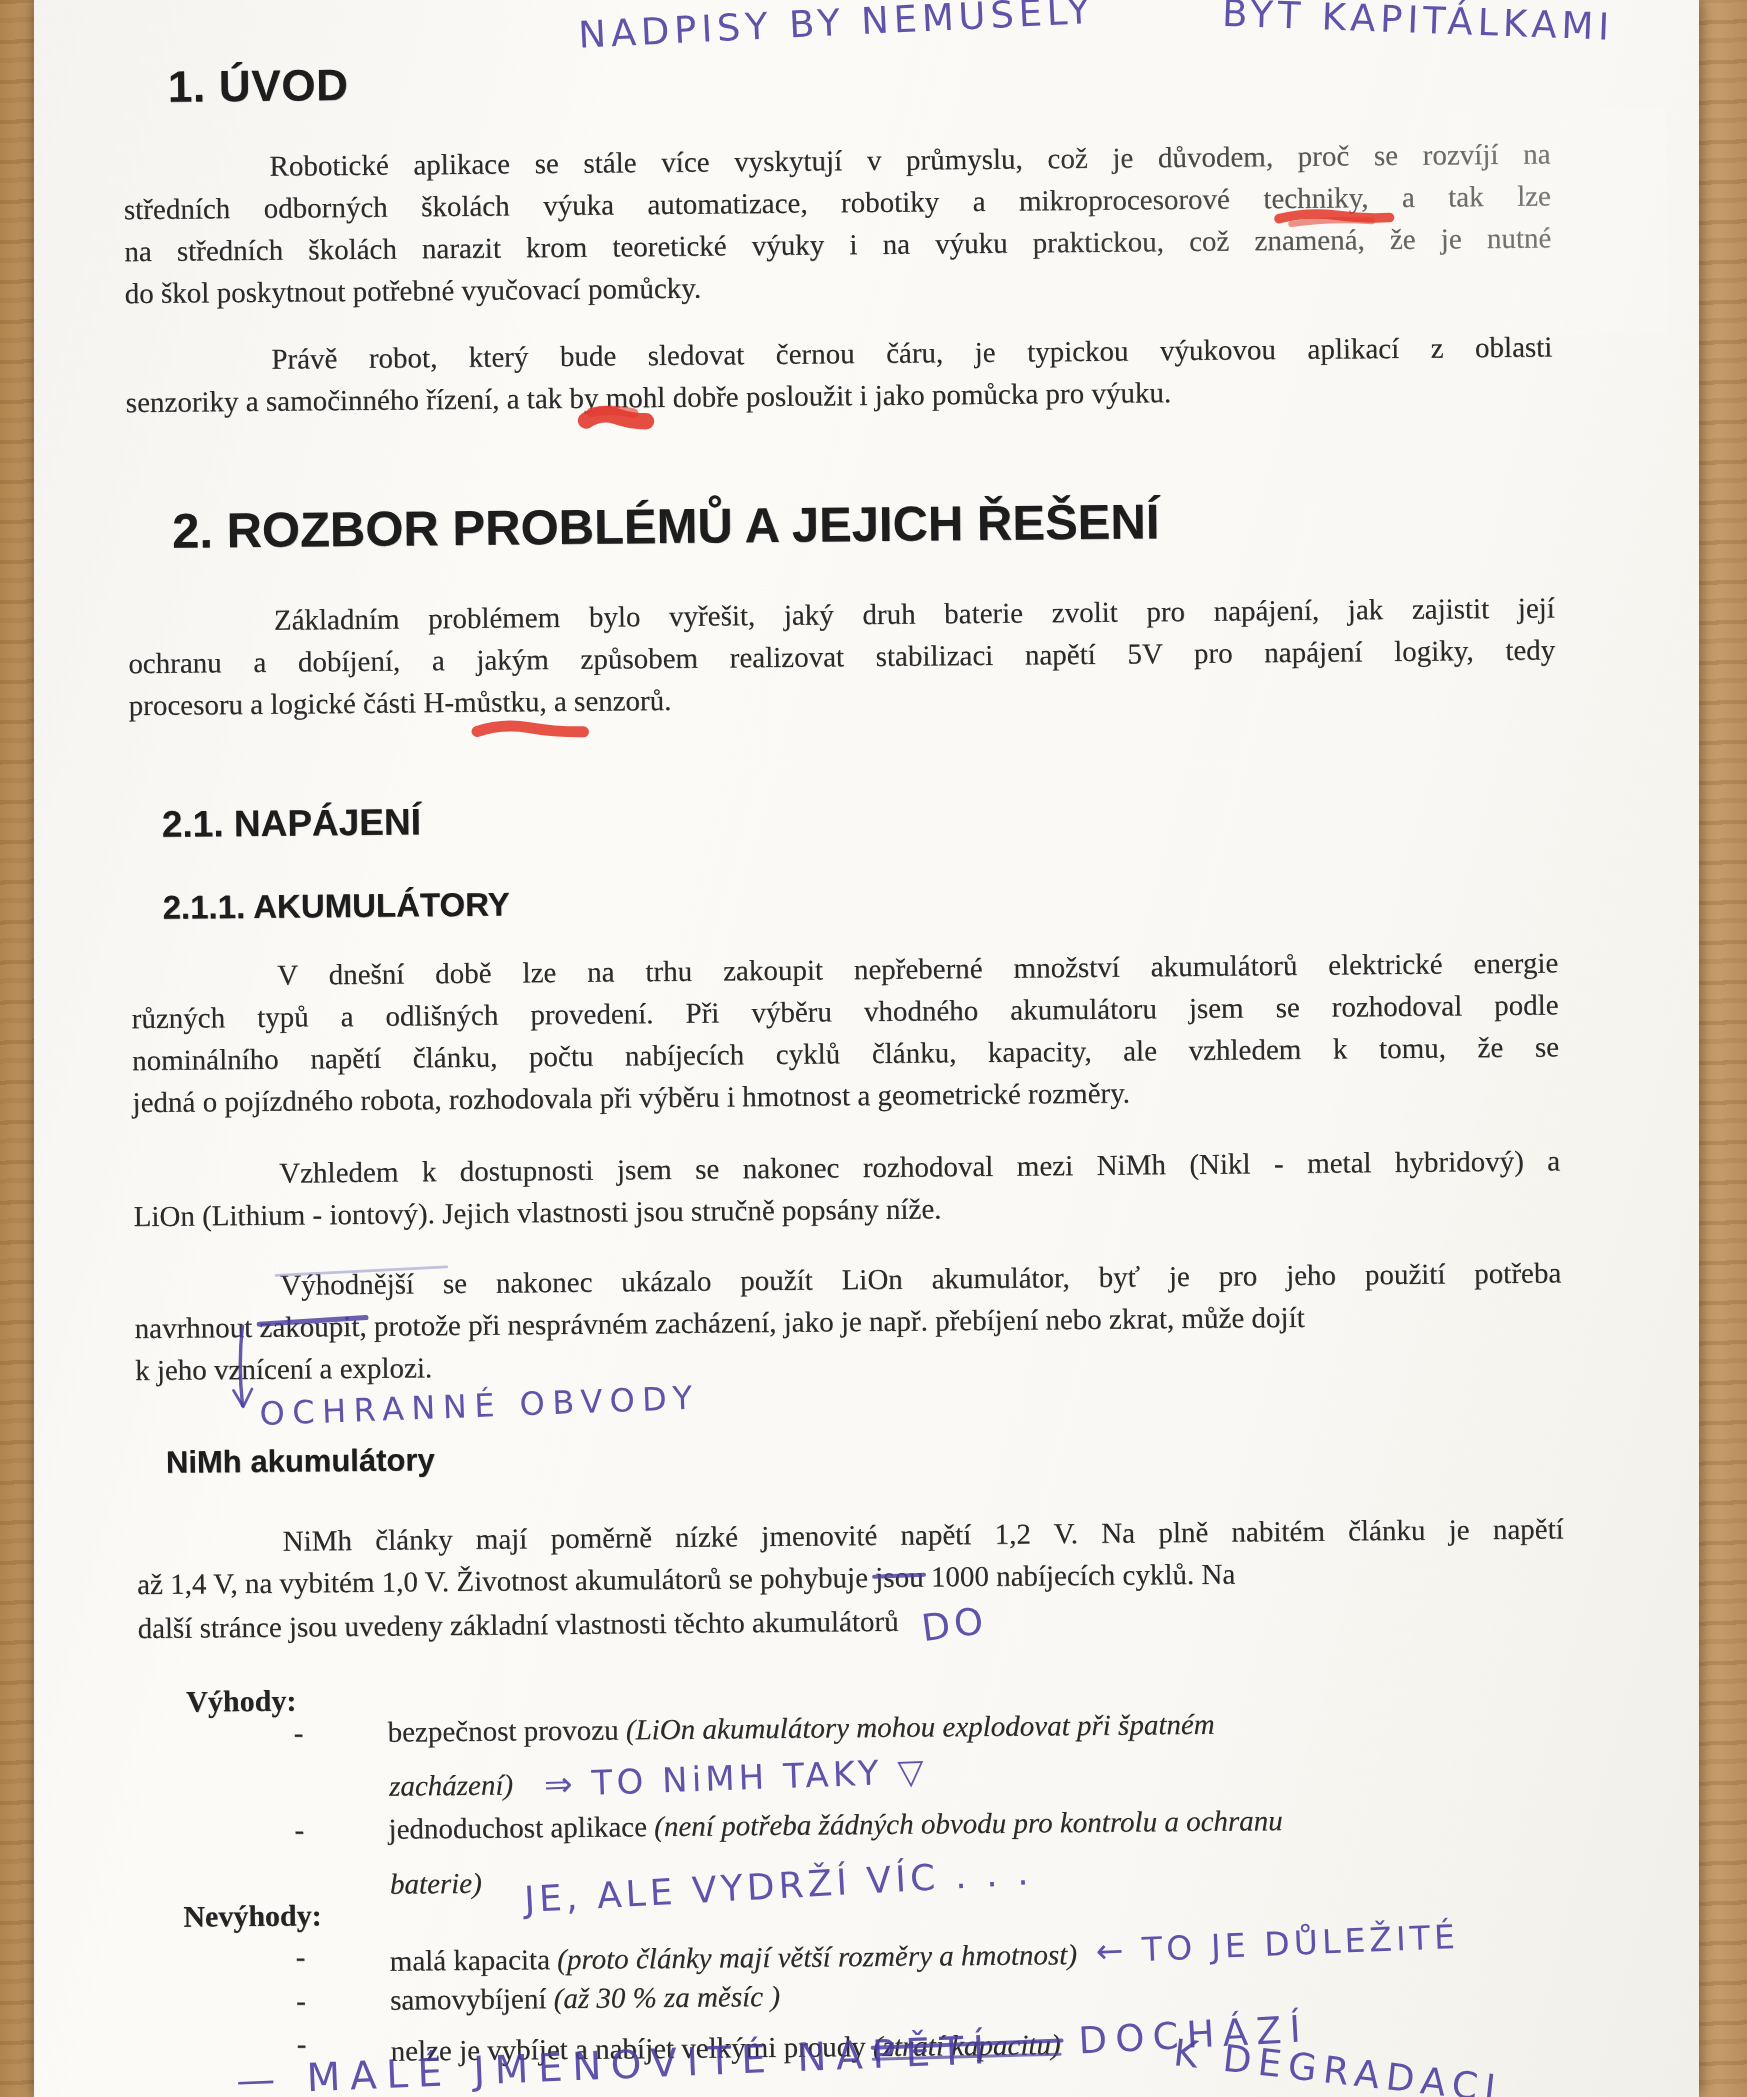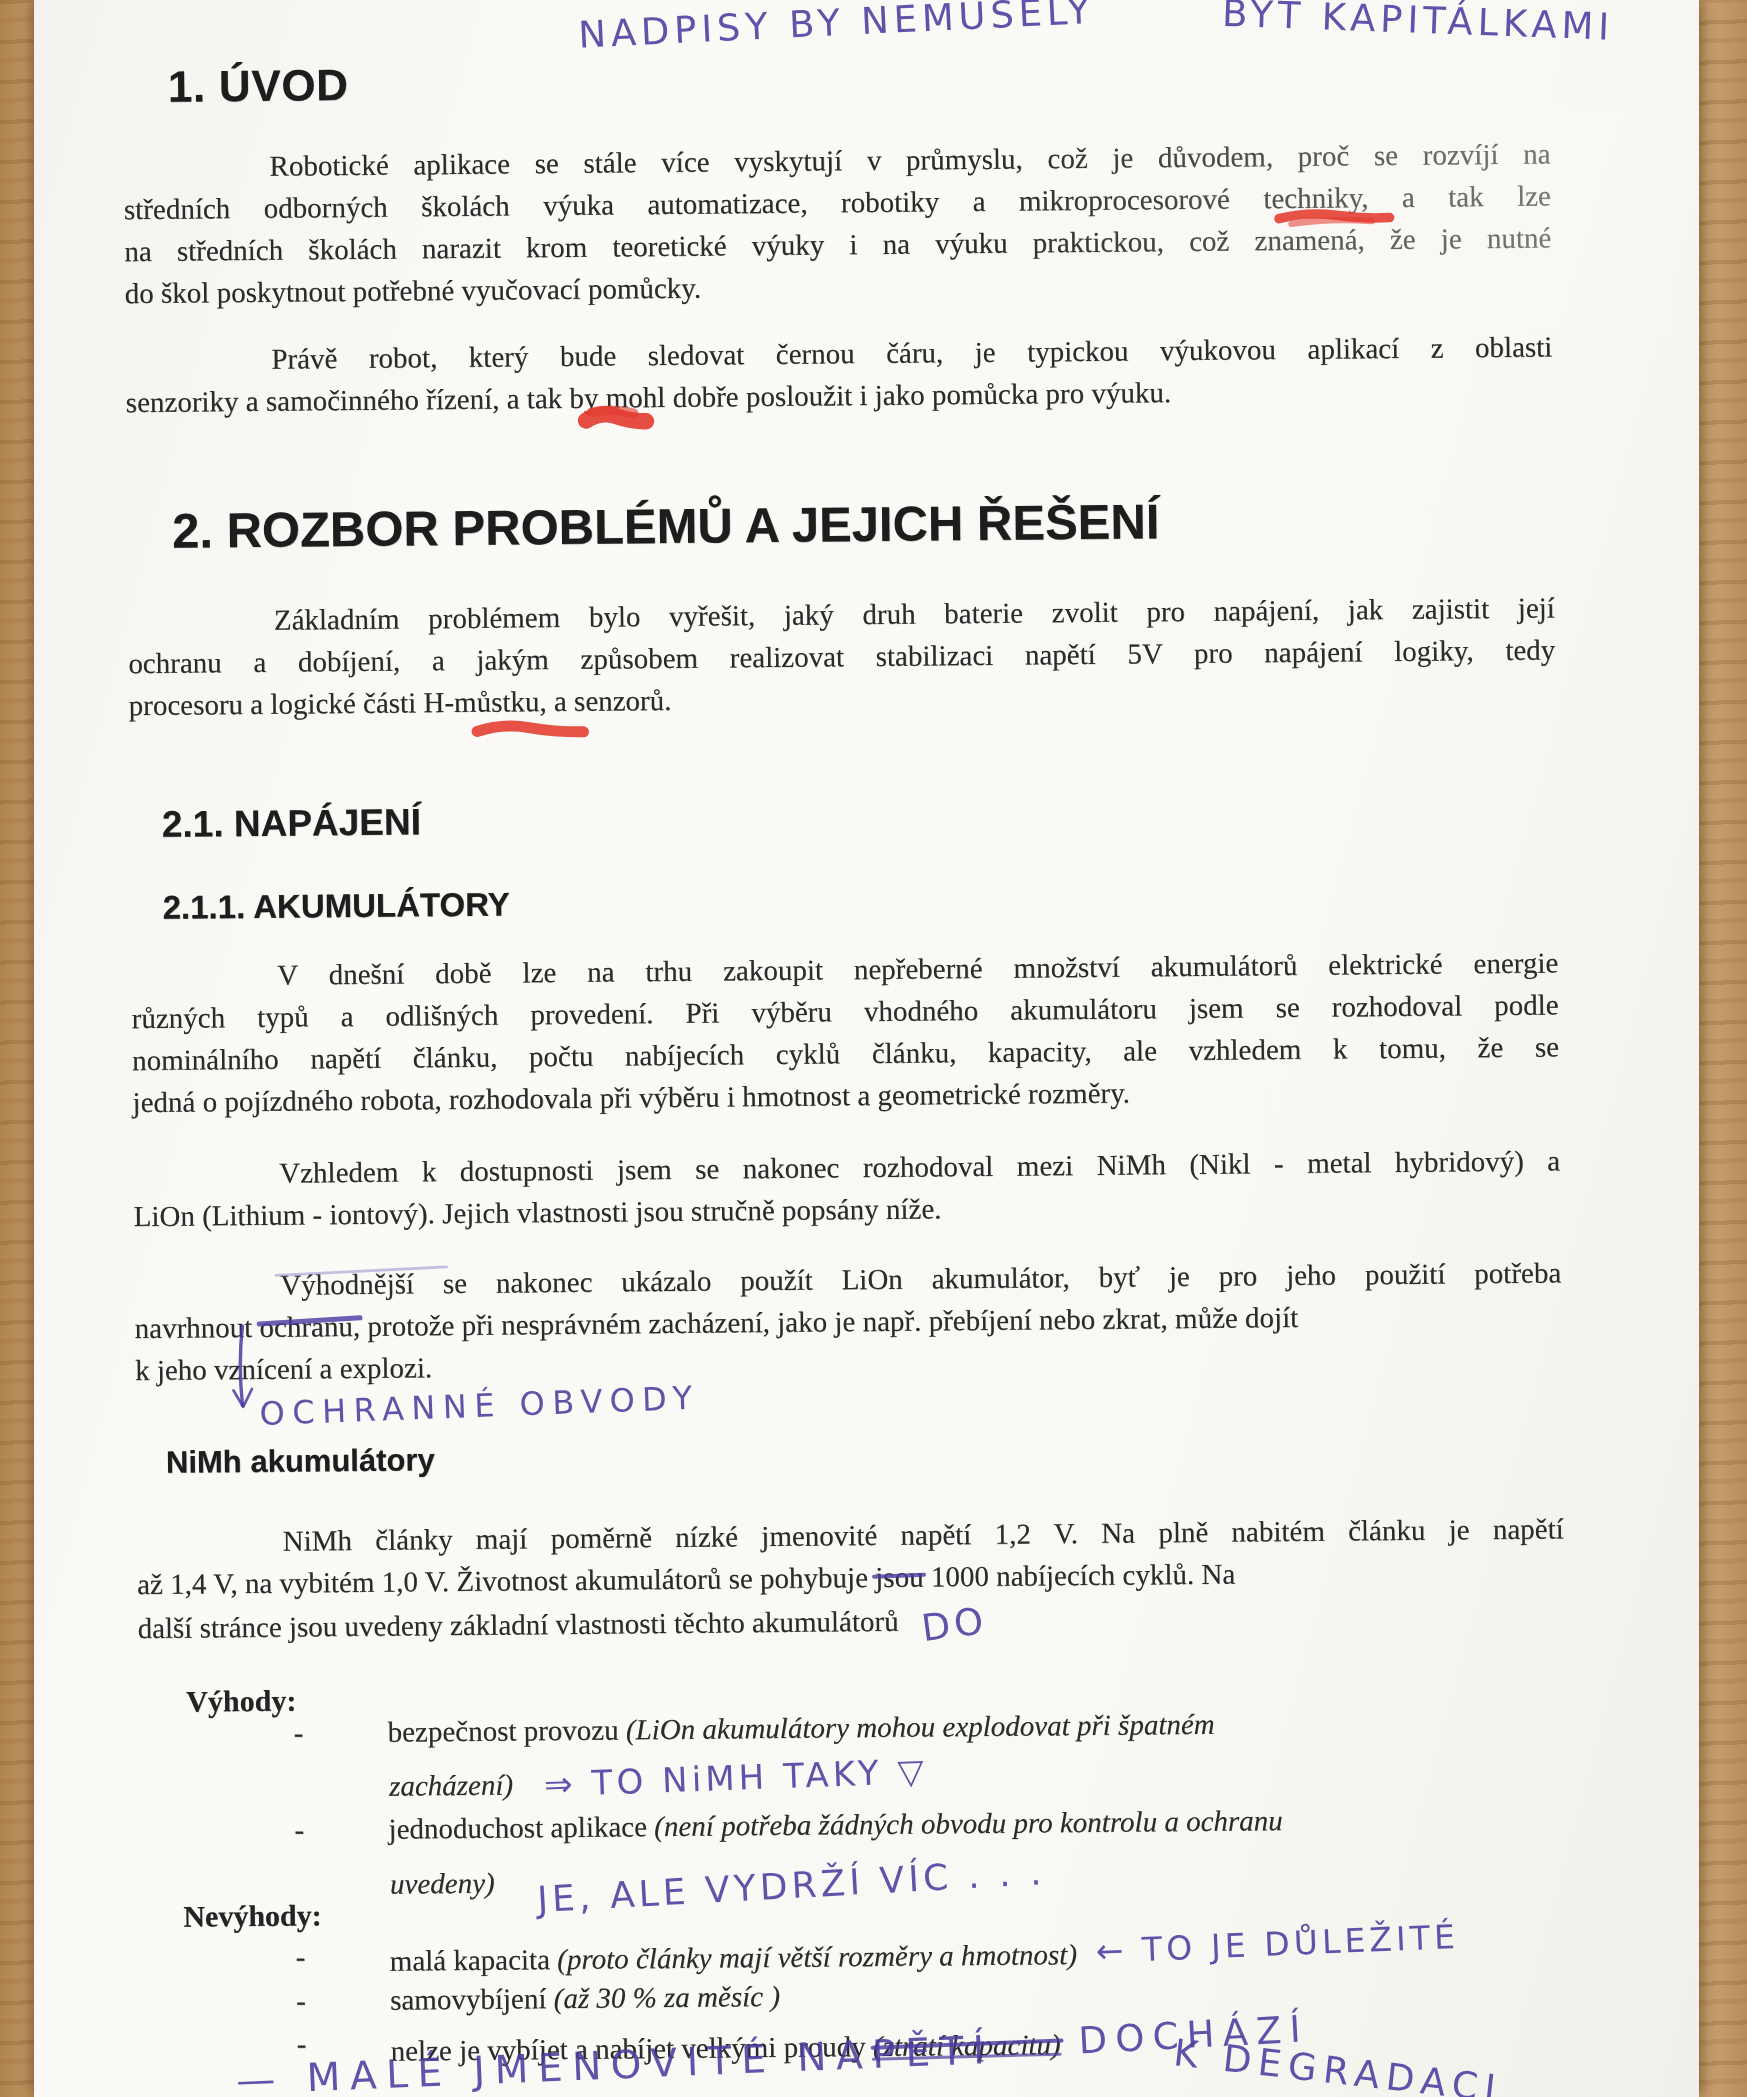--- a/index.html
+++ b/index.html
@@ -97,21 +97,21 @@
       <span class="pline">jedná o pojízdného robota, rozhodovala při výběru i hmotnost a geometrické rozměry.</span>
     </div>
 
     <div class="para" style="left:130px;top:1146px;">
       <span class="pline jl indent">Vzhledem k dostupnosti jsem se nakonec rozhodoval mezi NiMh (Nikl - metal hybridový) a</span>
       <span class="pline">LiOn (Lithium - iontový). Jejich vlastnosti jsou stručně popsány níže.</span>
     </div>
 
     <div class="para" style="left:130px;top:1258px;">
       <span class="pline jl indent">Výhodnější se nakonec ukázalo použít LiOn akumulátor, byť je pro jeho použití potřeba</span>
-      <span class="pline nw"><span>navrhnout </span><span class="xb xb-high">ochranu,</span><span> protože při nesprávném zacházení, jako je např. přebíjení nebo zkrat, může dojít</span></span>
+      <span class="pline nw"><span>navrhnout </span><span class="xb xb-high">zakoupit,</span><span> protože při nesprávném zacházení, jako je např. přebíjení nebo zkrat, může dojít</span></span>
       <span class="pline">k jeho vznícení a explozi.</span>
     </div>
 
     <div class="hw hw-abs hw-mid" style="left:254px;top:1383px;transform:rotate(-1.6deg);">OCHRANNÉ OBVODY</div>
 
     <div class="h-sans h5" style="left:160px;top:1438px;">NiMh akumulátory</div>
 
     <div class="para" style="left:130px;top:1514px;">
       <span class="pline jl indent">NiMh články mají poměrně nízké jmenovité napětí 1,2 V. Na plně nabitém článku je napětí</span>
       <span class="pline nw"><span>až 1,4 V, na vybitém 1,0 V. Životnost akumulátorů se pohybuje </span><span class="xb">jsou</span><span> 1000 nabíjecích cyklů. Na</span></span>
@@ -126,21 +126,21 @@
     </div>
     <div class="lrow" style="left:380px;top:1759px;">
       <span><em>zacházení)</em><span class="hw hw-inline" style="margin-left:31px;transform:translateY(-2.7px) rotate(-1.5deg);">⇒ TO NiMH TAKY ▽</span></span>
     </div>
 
     <div class="lrow" style="left:285px;top:1808px;">
       <span class="dash">-</span>
       <span><span>jednoduchost aplikace </span><em>(není potřeba žádných obvodu pro kontrolu a ochranu</em></span>
     </div>
     <div class="lrow" style="left:380px;top:1856px;">
-      <span><em>uvedeny)</em><span class="hw hw-inline" style="margin-left:42px;transform:translateY(8.2px) rotate(-2.6deg);font-size:36px;">JE, ALE VYDRŽÍ VÍC . . .</span></span>
+      <span><em>baterie)</em><span class="hw hw-inline" style="margin-left:42px;transform:translateY(8.2px) rotate(-2.6deg);font-size:36px;">JE, ALE VYDRŽÍ VÍC . . .</span></span>
     </div>
 
     <div class="blabel" style="left:173px;top:1893px;">Nevýhody:</div>
 
     <div class="lrow" style="left:285px;top:1935px;">
       <span class="dash">-</span>
       <span><span>malá kapacita </span><em>(proto články mají větší rozměry a hmotnost)</em><span class="hw hw-inline" style="margin-left:19px;transform:translateY(-6.8px) rotate(-1.8deg);font-size:33px;">← TO JE DŮLEŽITÉ</span></span>
     </div>
     <div class="lrow" style="left:285px;top:1979px;">
       <span class="dash">-</span>

